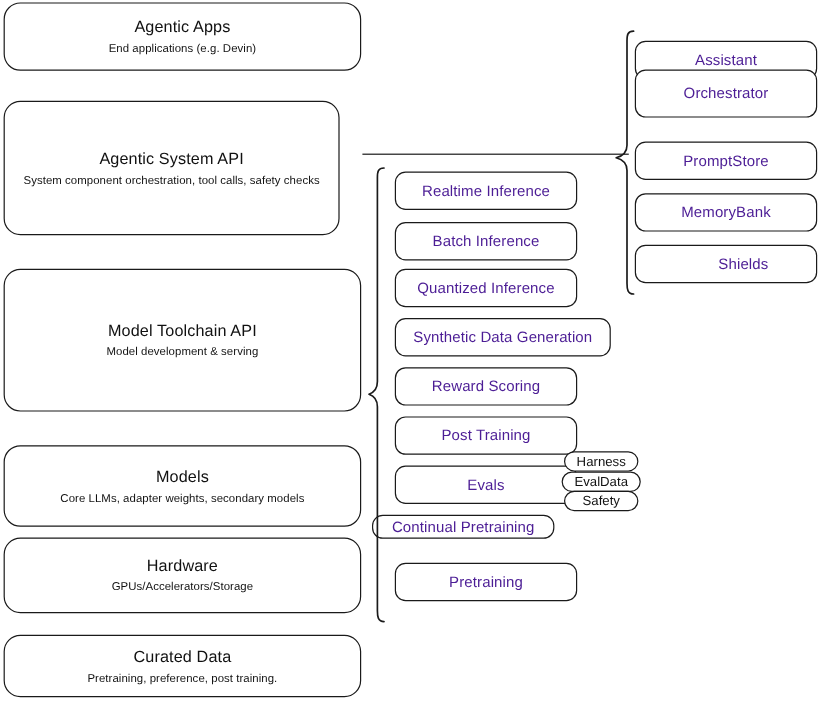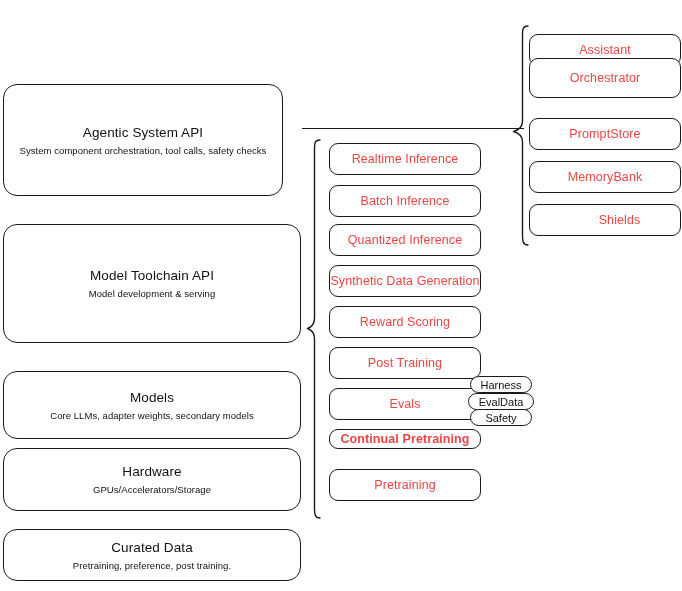--- a/index.html
+++ b/index.html
@@ -51,21 +51,21 @@
     position: absolute;
     box-sizing: border-box;
     border: 1.4px solid #1a1a1a;
     border-radius: 9px;
     background: #ffffff;
     display: flex;
     align-items: center;
     justify-content: center;
     text-align: center;
     font-size: 12.5px;
-    color: #ef4444;
+    color: #4c1d95;
     letter-spacing: 0.1px;
   }
 
   
   .pill {
     position: absolute;
     box-sizing: border-box;
     border: 1.4px solid #1a1a1a;
     border-radius: 11px;
     background: #ffffff;
@@ -96,20 +96,24 @@
     stroke-width: 1.4;
     stroke-linecap: round;
     stroke-linejoin: round;
   }
 </style>
 </head>
 <body>
 
 <div id="canvas">
 
+  <div class="layer-box" style="left:3px;  top:2px;   width:298px; height:57px;">
+    <div class="layer-title">Agentic Apps</div>
+    <div class="layer-sub">End applications (e.g. Devin)</div>
+  </div>
 
   <div class="layer-box" style="left:3px;  top:84px;  width:280px; height:112px;">
     <div class="layer-title">Agentic System API</div>
     <div class="layer-sub">System component orchestration, tool calls, safety checks</div>
   </div>
 
   <div class="layer-box" style="left:3px;  top:224px; width:298px; height:119px;">
     <div class="layer-title">Model Toolchain API</div>
     <div class="layer-sub">Model development &amp; serving</div>
   </div>
@@ -137,33 +141,33 @@
 
   <div class="cap-box" style="left:329px; top:143px; width:152px; height:32px;">
     <span>Realtime Inference</span>
   </div>
   <div class="cap-box" style="left:329px; top:185px; width:152px; height:32px;">
     <span>Batch Inference</span>
   </div>
   <div class="cap-box" style="left:329px; top:224px; width:152px; height:32px;">
     <span>Quantized Inference</span>
   </div>
-  <div class="cap-box" style="left:329px; top:265px; width:152px; height:32px;">
+  <div class="cap-box" style="left:329px; top:265px; width:180px; height:32px;">
     <span>Synthetic Data Generation</span>
   </div>
   <div class="cap-box" style="left:329px; top:306px; width:152px; height:32px;">
     <span>Reward Scoring</span>
   </div>
   <div class="cap-box" style="left:329px; top:347px; width:152px; height:32px;">
     <span>Post Training</span>
   </div>
   <div class="cap-box" style="left:329px; top:388px; width:152px; height:32px;">
     <span>Evals</span>
   </div>
-  <div class="cap-box" style="left:329px; top:429px; width:152px; height:20px;font-weight:bold;">
+  <div class="cap-box" style="left:310px; top:429px; width:152px; height:20px;">
     <span>Continual Pretraining</span>
   </div>
   <div class="cap-box" style="left:329px; top:469px; width:152px; height:32px;">
     <span>Pretraining</span>
   </div>
 
   <div class="pill" style="left:470px; top:376px; width:62px; height:17px;">
     <span>Harness</span>
   </div>
   <div class="pill" style="left:468px; top:393px; width:66px; height:17px;">

